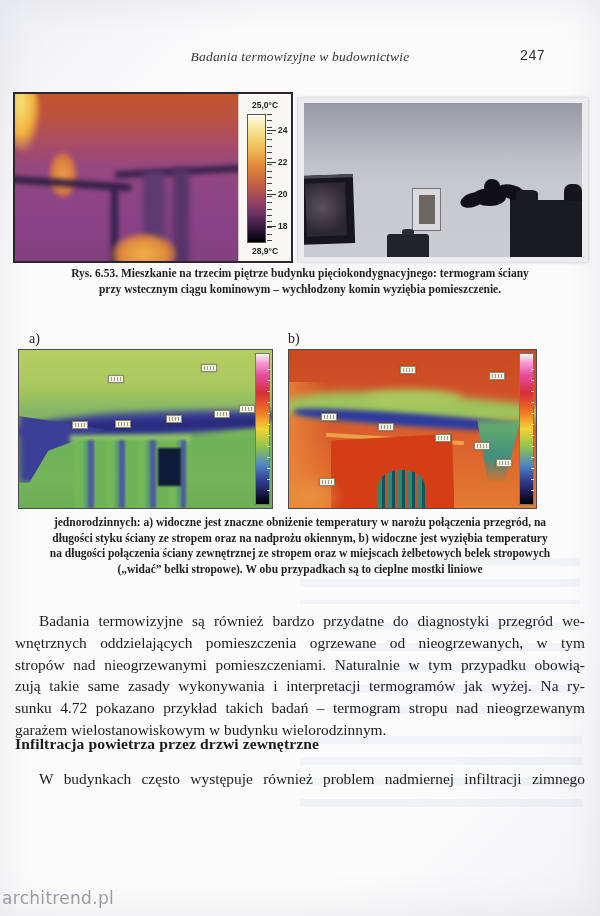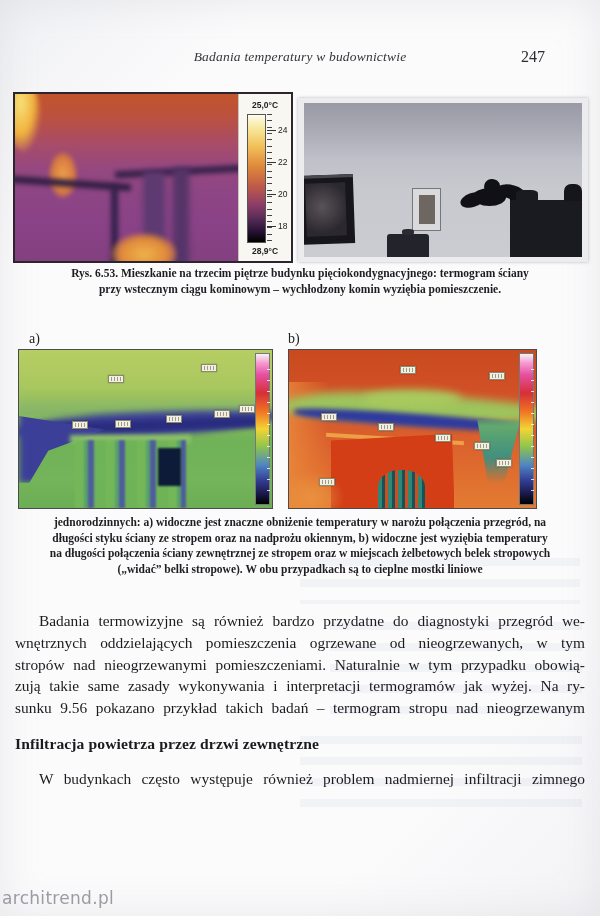--- a/index.html
+++ b/index.html
@@ -4,21 +4,21 @@
 <style>
   html,body{margin:0;padding:0;}
   body{background:#e8e8ea;font-family:"Liberation Serif",serif;}
   .page{position:relative;width:600px;height:916px;background:#fbfbfc;overflow:hidden;
         box-shadow:inset 0 0 40px rgba(150,150,160,.18);}
   .scan-tint{position:absolute;inset:0;background:linear-gradient(135deg,rgba(205,208,218,.25) 0%,rgba(255,255,255,0) 18%,rgba(255,255,255,0) 80%,rgba(210,210,220,.2) 100%);pointer-events:none;}
 
   
   .running-head{position:absolute;top:49px;left:0;width:100%;text-align:center;
       font-style:italic;font-size:13.5px;color:#33333a;letter-spacing:.2px;}
-  .page-num{position:absolute;top:48px;right:55px;font-size:16px;color:#2c2c32;}
+  .page-num{position:absolute;top:48px;right:55px;font-size:14px;color:#2c2c32;font-family:Liberation Mono, monospace;}
 
   
   .fig1{position:absolute;left:13px;top:92px;width:276px;height:167px;
         border:2px solid #2b2530;background:#f6f5f1;display:flex;}
   .thermal1{position:relative;width:223px;height:100%;overflow:hidden;
     background:linear-gradient(180deg,#c2542c 0%,#bb5140 14%,#a84c68 30%,#96487f 44%,#8d4585 60%,#8a4287 78%,#83407f 100%);}
   .t1-lamp{position:absolute;left:-8px;top:-12px;width:34px;height:70px;border-radius:50%;
     background:radial-gradient(ellipse at 40% 30%,#f7e27a 0%,#f0b23f 45%,rgba(220,120,60,.0) 75%);filter:blur(2px);}
   .t1-blob{position:absolute;left:34px;top:58px;width:28px;height:46px;border-radius:50%;
     background:radial-gradient(ellipse,#eda04e 0%,#d77a3f 55%,rgba(200,90,90,0) 78%);filter:blur(2px);}
@@ -35,21 +35,21 @@
   .scale-max{position:absolute;top:6px;left:0;width:100%;text-align:center;
     font-family:"Liberation Sans",sans-serif;font-size:8.5px;font-weight:bold;color:#222;}
   .scale-min{position:absolute;bottom:5px;left:0;width:100%;text-align:center;
     font-family:"Liberation Sans",sans-serif;font-size:8.5px;font-weight:bold;color:#222;}
   .scale-bar1{position:absolute;left:8px;top:20px;width:17px;height:127px;border:1px solid #555;
     background:linear-gradient(180deg,#fffceb 0%,#f7e9a0 10%,#f2c35c 24%,#e08a3a 40%,#bf5a47 56%,#8f3f68 70%,#552a56 82%,#241232 92%,#000 100%);}
   .scale-ruler{position:absolute;left:28px;top:20px;width:5px;height:127px;
     background:repeating-linear-gradient(180deg,#444 0 1px,transparent 1px 6.3px);}
   .scale-tick{position:absolute;left:28px;width:9px;height:1px;background:#333;}
   .scale-ticklabel{position:absolute;left:39px;font-family:"Liberation Sans",sans-serif;
-    font-size:8.5px;font-weight:normal;color:#222;transform:translateY(-55%);}
+    font-size:8.5px;font-weight:bold;color:#222;transform:translateY(-55%);}
 
   
   .photo{position:absolute;left:298px;top:98px;width:290px;height:164px;background:#ececee;
      box-shadow:0 0 3px rgba(120,120,130,.5);}
   .photo-inner{position:absolute;left:6px;top:5px;right:6px;bottom:5px;overflow:hidden;
      background:linear-gradient(180deg,#aeaeb9 0%,#bcbcc5 28%,#c8c8cf 55%,#cbcbd2 100%);}
   .ph-ceiling{position:absolute;left:0;top:0;width:100%;height:40%;
      background:linear-gradient(180deg,rgba(130,130,145,.45),rgba(130,130,145,0) 90%);}
   .ph-frame-big{position:absolute;left:-2%;top:47%;width:20%;height:45%;background:#17161d;
      transform:rotate(-2deg);box-shadow:inset 3px 3px 0 #4a4850;}
@@ -142,21 +142,21 @@
 
   .watermark{position:absolute;left:2px;bottom:8px;font-family:"DejaVu Sans",sans-serif;
     font-size:17px;color:#9b9ba3;letter-spacing:.3px;}
 </style>
 </head>
 <body>
 
 <div class="page">
   <div class="scan-tint"></div>
 
-  <div class="running-head">Badania temperatury w budownictwie</div>
+  <div class="running-head">Badania termowizyjne w budownictwie</div>
   <div class="page-num">247</div>
 
   <div class="fig1">
     <div class="thermal1">
       <div class="t1-lamp"></div>
       <div class="t1-blob"></div>
       <div class="t1-hline"></div>
       <div class="t1-hline2"></div>
       <div class="t1-vline"></div>
       <div class="t1-stripe1"></div>
@@ -261,21 +261,22 @@
 
   <div class="ghost g1"></div>
   <div class="ghost g2"></div>
   <div class="ghost g3"></div>
 
   <div class="bodyblock bt para1">
     <div class="ln first">Badania termowizyjne są również bardzo przydatne do diagnostyki przegród we-</div>
     <div class="ln">wnętrznych oddzielających pomieszczenia ogrzewane od nieogrzewanych, w tym</div>
     <div class="ln">stropów nad nieogrzewanymi pomieszczeniami. Naturalnie w tym przypadku obowią-</div>
     <div class="ln">zują takie same zasady wykonywania i interpretacji termogramów jak wyżej. Na ry-</div>
-    <div class="ln">sunku 9.56 pokazano przykład takich badań – termogram stropu nad nieogrzewanym</div>
+    <div class="ln">sunku 4.72 pokazano przykład takich badań – termogram stropu nad nieogrzewanym</div>
+    <div class="ln last">garażem wielostanowiskowym w budynku wielorodzinnym.</div>
   </div>
 
   <div class="bodyblock heading">Infiltracja powietrza przez drzwi zewnętrzne</div>
 
   <div class="bodyblock bt para2">
     <div class="ln first">W budynkach często występuje również problem nadmiernej infiltracji zimnego</div>
   </div>
 
   <div class="watermark">architrend.pl</div>
 </div>

